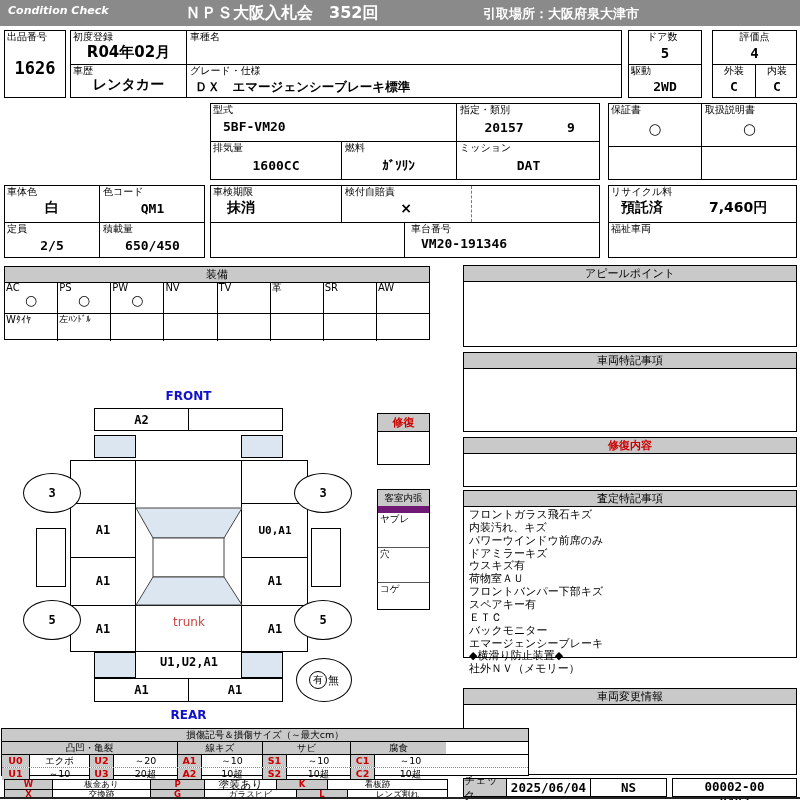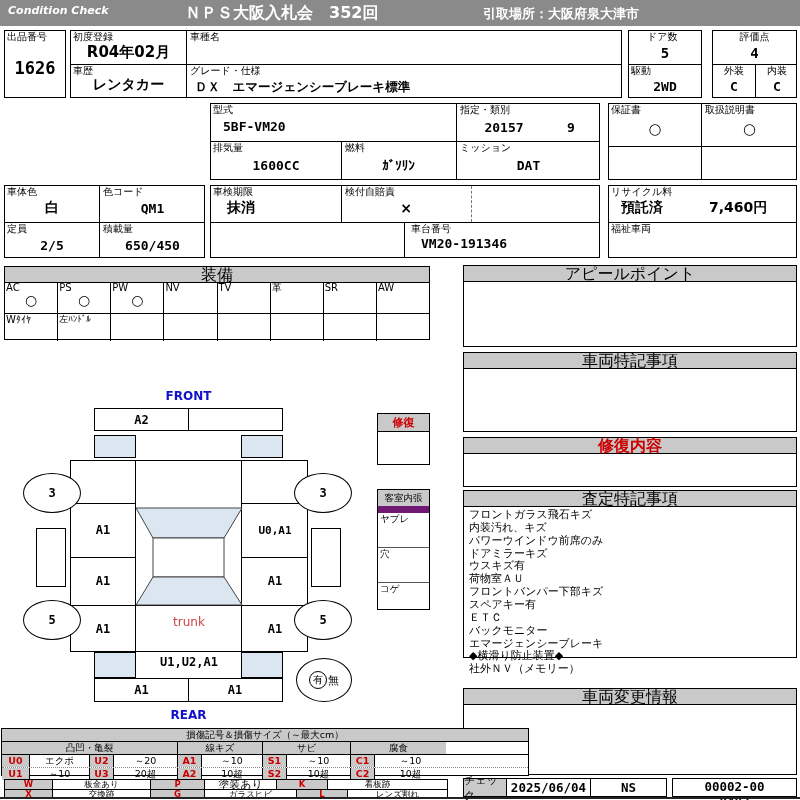--- a/index.html
+++ b/index.html
@@ -11,21 +11,21 @@
   .hline{position:absolute;height:1px;background:#000;}
   .vdash{position:absolute;width:0;border-left:1px dashed #777;}
   .hdash{position:absolute;height:0;border-top:1px dashed #777;}
   .lbl{position:absolute;font-size:10px;line-height:1.05;white-space:nowrap;}
   .cen{display:flex;align-items:center;justify-content:center;}
   .val{position:absolute;font-weight:bold;white-space:nowrap;
        font-family:"DejaVu Sans Mono","DejaVu Sans",monospace;}
   .jval{position:absolute;font-weight:bold;white-space:nowrap;font-family:"DejaVu Sans",sans-serif;}
   .panel{position:absolute;border:1px solid #000;background:#fff;box-sizing:border-box;}
   .panel-hdr{height:15px;background:#c9c9c9;border-bottom:1px solid #000;
-             font-size:16px;line-height:15px;text-align:center;}
+             font-size:11px;line-height:15px;text-align:center;}
   .red{color:#cc0000;}
   .blue{color:#1111cc;}
   .ell{position:absolute;border:1px solid #000;border-radius:50%;background:#fff;
        display:flex;align-items:center;justify-content:center;font-weight:bold;
        font-family:"DejaVu Sans Mono",monospace;font-size:12px;box-sizing:border-box;}
   .eq-row{display:flex;height:30px;}
   .eq-col{flex:1;border-right:1px solid #000;position:relative;box-sizing:border-box;}
   .eq-col:last-child{border-right:none;}
   .lg-row{display:flex;}
   .lg-c{border-right:1px solid #000;box-sizing:border-box;text-align:center;

